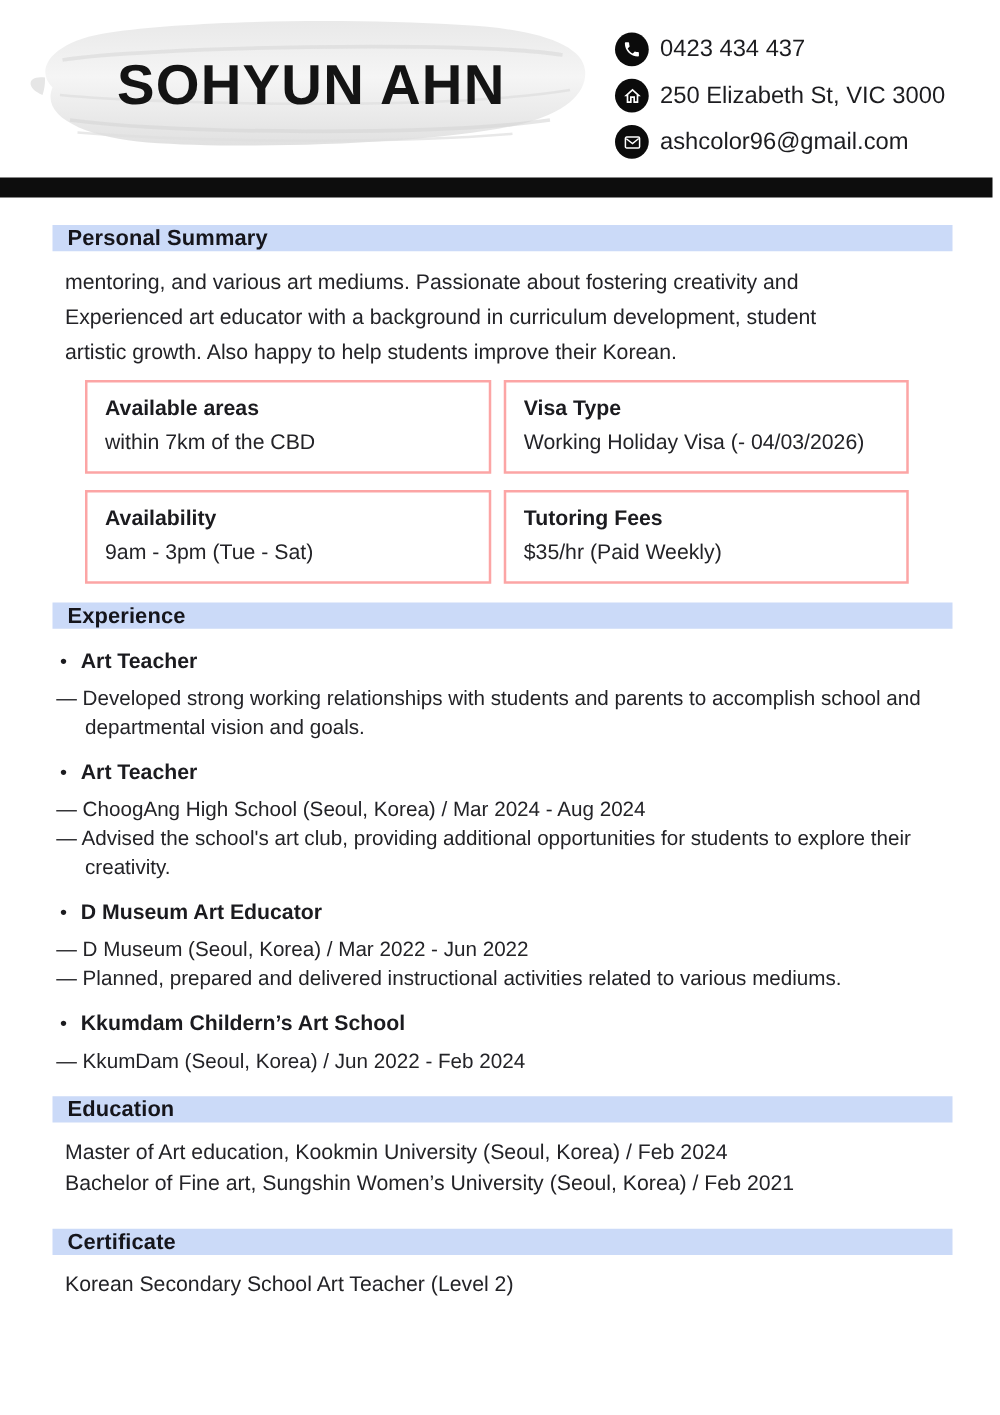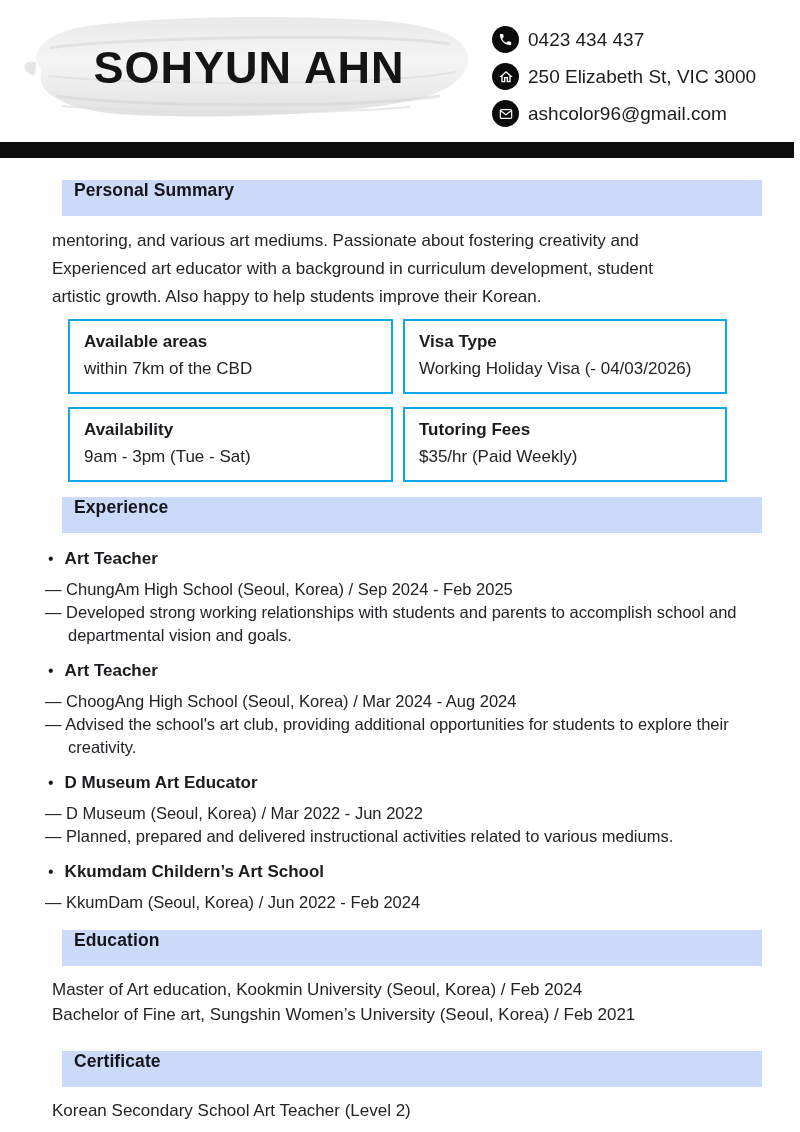--- a/index.html
+++ b/index.html
@@ -26,32 +26,32 @@
     width:27px; height:27px; border-radius:50%; background:#0b0b0b;
     display:flex; align-items:center; justify-content:center; margin-right:9px; flex:none;
   }
   .contact-text { font-size:19px; color:#1c1c1f; white-space:nowrap; }
 
   .black-bar { position:absolute; top:142px; left:0; width:794px; height:16px; background:#0d0d0d; }
 
   
   .content { position:absolute; top:158px; left:0; width:800px; padding:0 38px 0 42px; }
   .band {
-    height:36px; background:#cbdaf8; display:flex; align-items:flex-start;
-    padding-left:12px; font-weight:bold; font-size:17.5px; color:#15151b; letter-spacing:0.1px;margin-left:20px;
+    height:21px; background:#cbdaf8; display:flex; align-items:center;
+    padding-left:12px; font-weight:bold; font-size:17.5px; color:#15151b; letter-spacing:0.1px;
   }
   .band-summary { margin-top:22px; }
   .summary-text { margin:11px 16px 0 10px; }
   .summary-line { font-size:17px; line-height:28px; color:#232327; }
 
   .info-grid {
     margin:8px 0 0 26px; display:grid;
     grid-template-columns:325px 324px; column-gap:10px; row-gap:13px;
   }
-  .info-box { height:75px; border:2px solid #0ea5e9; background:#fff; padding:10px 14px 0 14px; }
+  .info-box { height:75px; border:2px solid #fca5a5; background:#fff; padding:10px 14px 0 14px; }
   .info-label { font-weight:bold; font-size:17px; line-height:22px; color:#1b1b1f; }
   .info-value { font-size:17px; line-height:22px; margin-top:5px; color:#232327; }
 
   .band-experience { margin-top:15px; }
   .job-title-row { display:flex; align-items:baseline; margin-top:14px; padding-left:6px; }
   .job-title-row.first { margin-top:16px; }
   .bullet { font-size:16px; margin-right:11px; color:#1b1b1f; }
   .job-title { font-weight:bold; font-size:17px; line-height:20px; color:#1b1b1f; }
   .job-details { margin:9px 0 0 3px; }
   .detail-line {
@@ -156,21 +156,20 @@
     <div class="band band-experience">
       <span>Experience</span>
     </div>
 
     <div class="job">
       <div class="job-title-row first">
         <span class="bullet">•</span>
         <span class="job-title">Art Teacher</span>
       </div>
       <div class="job-details">
-        <div class="detail-line">— ChungAm High School (Seoul, Korea) / Sep 2024 - Feb 2025</div>
         <div class="detail-line">— Developed strong working relationships with students and parents to accomplish school and departmental vision and goals.</div>
       </div>
     </div>
 
     <div class="job">
       <div class="job-title-row">
         <span class="bullet">•</span>
         <span class="job-title">Art Teacher</span>
       </div>
       <div class="job-details">

